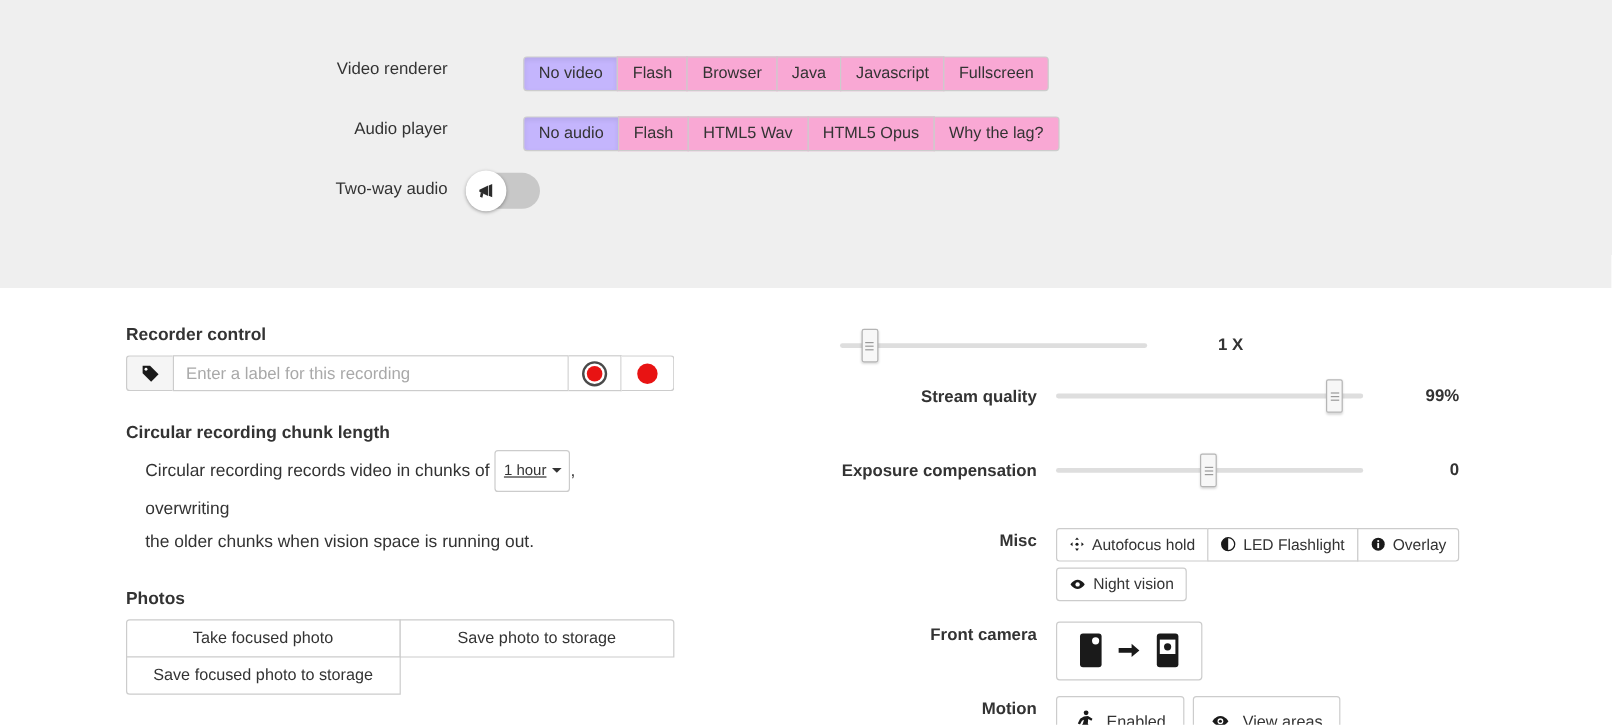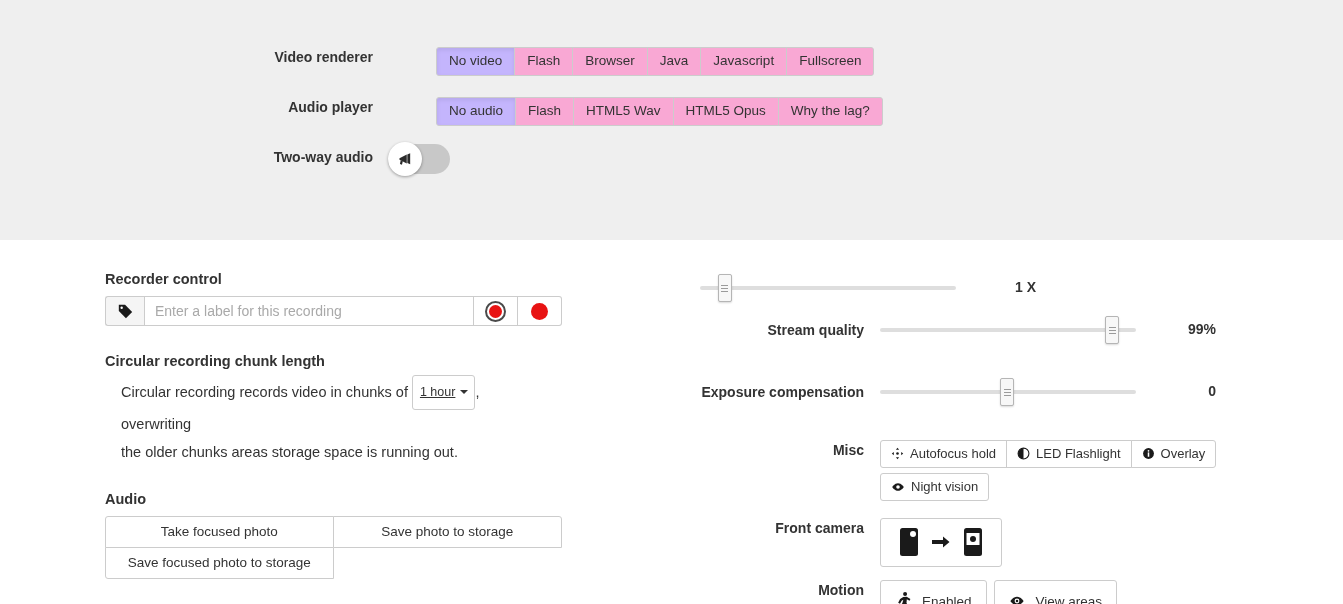--- a/index.html
+++ b/index.html
@@ -22,21 +22,21 @@
   }
   .form-row {
     position: absolute;
     display: flex;
     align-items: flex-start;
   }
   .form-label {
     width: 190px;
     text-align: right;
     padding-right: 15px;
-    font-weight: bold;
+    font-weight: normal;
     font-size: 14px;
     color: #333;
     line-height: 20px;
   }
   .row-video { left: 198px; top: 47px; }
   .row-audio { left: 198px; top: 97px; }
   .row-twoway { left: 198px; top: 147px; }
 
   
   .btn-group { display: flex; }
@@ -362,26 +362,26 @@
 
       <div class="chunk-block">
         <div class="sec-title">Circular recording chunk length</div>
         <div class="chunk-text">
           <span>Circular recording records video in chunks of</span>
           <span class="mini-select">
             <span>1 hour</span>
             <span class="caret"></span>
           </span><span>, overwriting</span>
           <br>
-          <span>the older chunks areas storage space is running out.</span>
+          <span>the older chunks when vision space is running out.</span>
         </div>
       </div>
 
       <div class="photos-block">
-        <div class="sec-title">Audio</div>
+        <div class="sec-title">Photos</div>
         <div class="photo-grid">
           <button class="photo-btn">Take focused photo</button>
           <button class="photo-btn">Save photo to storage</button>
           <button class="photo-btn">Save focused photo to storage</button>
         </div>
       </div>
 
     </div>
 
     <div class="right-col">

